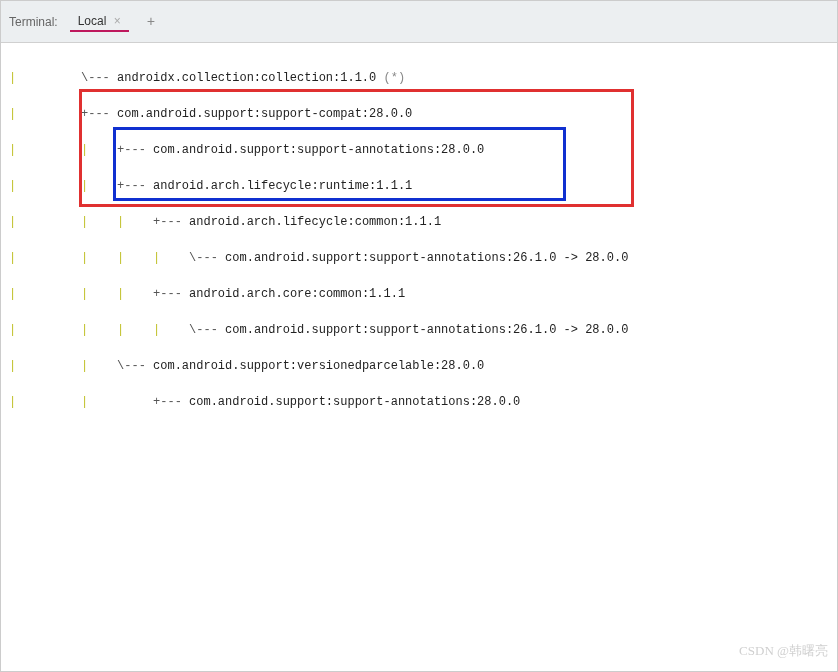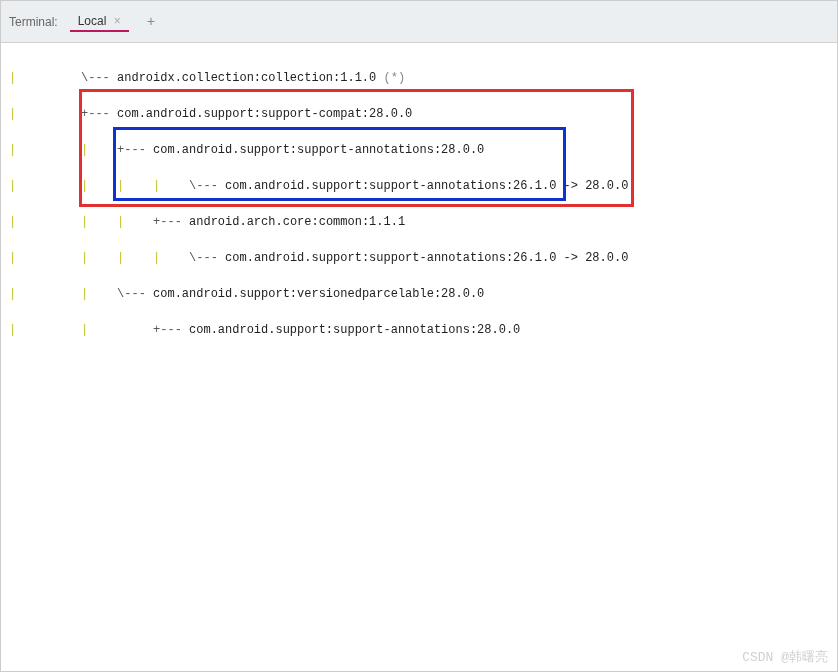--- a/index.html
+++ b/index.html
@@ -69,43 +69,45 @@
       position: absolute;
       border: 3px solid #1030d0;
       pointer-events: none;
       left: 112px;
       top: 84px;
       width: 453px;
       height: 74px;
     }
     .watermark {
       position: absolute;
-      bottom: 6px;
+      bottom: 12px;
       right: 10px;
-      font-family: Liberation Mono, monospace;
+      font-family: Liberation Serif, serif;
       font-size: 13px;
       color: #d0d0d0;
     }
   </style>
 </head>
 <body>
 
 <div class="header">
   <span class="header-label">Terminal:</span>
   <span class="tab">
     <span>Local</span>
     <span class="tab-close">×</span>
   </span>
   <span class="add-tab">+</span>
 </div>
 
 <div class="terminal-content">
 <span class="line"><span class="pipe">|</span>         <span class="dash">\---</span> androidx.collection:collection:1.1.0 <span class="star">(*)</span></span>
 <span class="line"><span class="pipe">|</span>         <span class="dash">+---</span> com.android.support:support-compat:28.0.0</span>
 <span class="line"><span class="pipe">|</span>         <span class="pipe">|</span>    <span class="dash">+---</span> com.android.support:support-annotations:28.0.0</span>
+<span class="line"><span class="pipe">|</span>         <span class="pipe">|</span>    <span class="dash">+---</span> android.arch.lifecycle:runtime:1.1.1</span>
+<span class="line"><span class="pipe">|</span>         <span class="pipe">|</span>    <span class="pipe">|</span>    <span class="dash">+---</span> android.arch.lifecycle:common:1.1.1</span>
 <span class="line"><span class="pipe">|</span>         <span class="pipe">|</span>    <span class="pipe">|</span>    <span class="pipe">|</span>    <span class="dash">\---</span> com.android.support:support-annotations:26.1.0 -&gt; 28.0.0</span>
 <span class="line"><span class="pipe">|</span>         <span class="pipe">|</span>    <span class="pipe">|</span>    <span class="dash">+---</span> android.arch.core:common:1.1.1</span>
 <span class="line"><span class="pipe">|</span>         <span class="pipe">|</span>    <span class="pipe">|</span>    <span class="pipe">|</span>    <span class="dash">\---</span> com.android.support:support-annotations:26.1.0 -&gt; 28.0.0</span>
 <span class="line"><span class="pipe">|</span>         <span class="pipe">|</span>    <span class="dash">\---</span> com.android.support:versionedparcelable:28.0.0</span>
 <span class="line"><span class="pipe">|</span>         <span class="pipe">|</span>         <span class="dash">+---</span> com.android.support:support-annotations:28.0.0</span>
 
 
 
 
 

